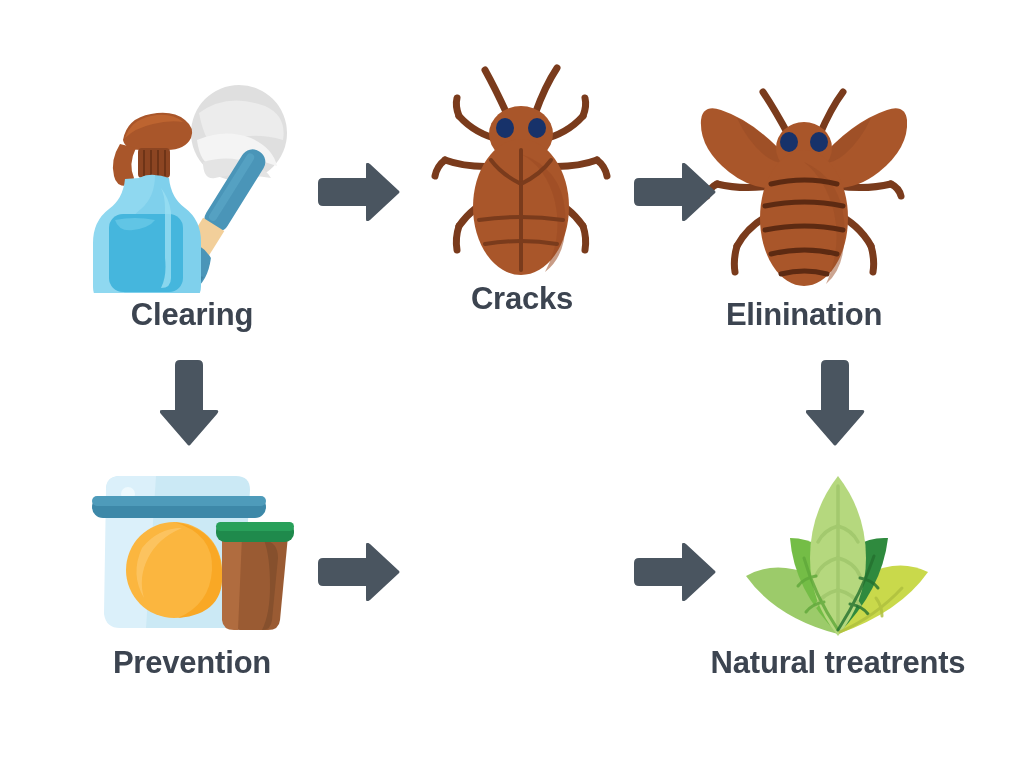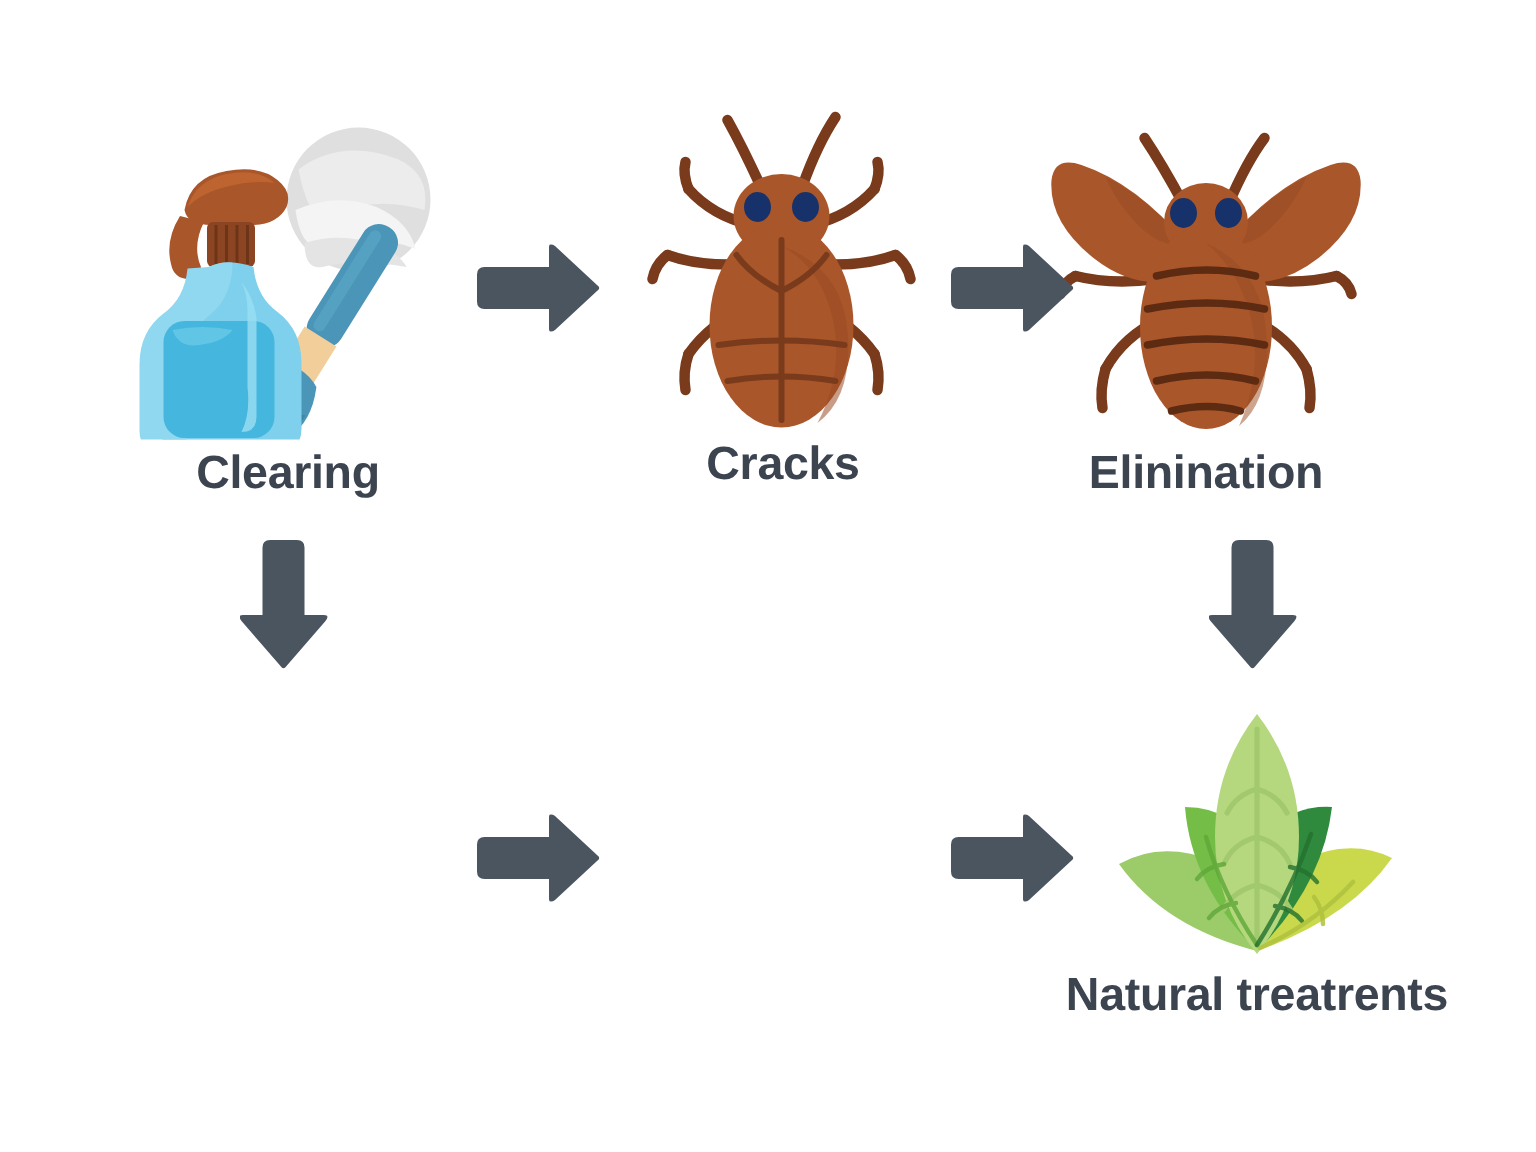--- a/index.html
+++ b/index.html
@@ -43,21 +43,21 @@
     font-weight: bold;
     font-size: 31px;
     letter-spacing: -0.2px;
     color: #3c4450;
     white-space: nowrap;
     line-height: 1;
   }
 
   
   .cell-r1c1 { left: 42px;  top: 78px;  width: 300px; }
-  .cell-r1c2 { left: 372px; top: 72px;  width: 300px; }
+  .cell-r1c2 { left: 372px; top: 62px;  width: 300px; }
   .cell-r1c3 { left: 654px; top: 78px;  width: 300px; }
   .cell-r2c1 { left: 42px;  top: 466px; width: 300px; }
   .cell-r2c2 { left: 372px; top: 466px; width: 300px; }
   .cell-r2c3 { left: 688px; top: 466px; width: 300px; }
 
   .arrow {
     position: absolute;
   }
   .arr-h1 { left: 316px; top: 163px; }
   .arr-h2 { left: 632px; top: 163px; }
@@ -181,20 +181,44 @@
           <path d="M66 128 q40 -8 78 0"></path>
           <path d="M66 152 q40 -8 78 0"></path>
           <path d="M72 176 q34 -8 66 0"></path>
           <path d="M82 196 q24 -6 46 0"></path>
         </g>
       </svg>
     </div>
     <div class="step-label">Elinination</div>
   </div>
 
+  <div class="cell cell-r2c1">
+    <div class="art">
+      <svg width="220" height="175" viewBox="0 0 220 175">
+
+        <path d="M24 24 q0 -14 14 -14 l116 0 q14 0 14 14 l-8 124 q-2 14 -16 14 l-96 0 q-14 0 -16 -14 Z" fill="#cbe9f5"></path>
+        <path d="M24 24 q0 -14 14 -14 l36 0 l-10 152 l-26 0 q-14 0 -16 -14 Z" fill="#dbf0fa"></path>
+        <circle cx="46" cy="28" r="7" fill="#eef9fd"></circle>
+
+        <rect x="10" y="30" width="174" height="22" rx="11" fill="#3d88a8"></rect>
+        <rect x="10" y="30" width="174" height="10" rx="5" fill="#4e9bba"></rect>
+
+        <circle cx="92" cy="104" r="48" fill="#fbb63f"></circle>
+        <path d="M92 56 q44 6 48 48 q4 44 -44 48 q32 -14 34 -48 q2 -36 -38 -48 Z" fill="#f9a825"></path>
+        <path d="M60 82 q16 -20 40 -20 q-24 10 -34 30 q-10 20 -4 40 q-14 -24 -2 -50 Z" fill="#fdc768" opacity="0.8"></path>
+
+        <path d="M140 70 l66 0 l-8 84 q-1 10 -12 10 l-28 0 q-11 0 -12 -10 Z" fill="#9a5b33"></path>
+        <path d="M140 70 l20 0 l-4 94 l-4 0 q-11 0 -12 -10 Z" fill="#b06c3f"></path>
+        <path d="M182 74 q14 2 14 18 l-6 62 q-1 10 -10 10 q8 -16 8 -44 q0 -30 -6 -46 Z" fill="#86502d"></path>
+        <rect x="134" y="56" width="78" height="20" rx="9" fill="#1f8a4c"></rect>
+        <rect x="134" y="56" width="78" height="9" rx="4.5" fill="#28a05a"></rect>
+      </svg>
+    </div>
+    <div class="step-label">Prevention</div>
+  </div>
 
 
   <div class="cell cell-r2c3">
     <div class="art">
       <svg width="220" height="175" viewBox="0 0 220 175">
 
         <path d="M110 168 q-62 -16 -92 -58 q28 -16 64 -2 q28 12 28 60 Z" fill="#9ccb6a"></path>
 
         <path d="M110 168 q62 -22 90 -62 q-28 -14 -62 2 q-28 14 -28 60 Z" fill="#c9d94b"></path>
 

